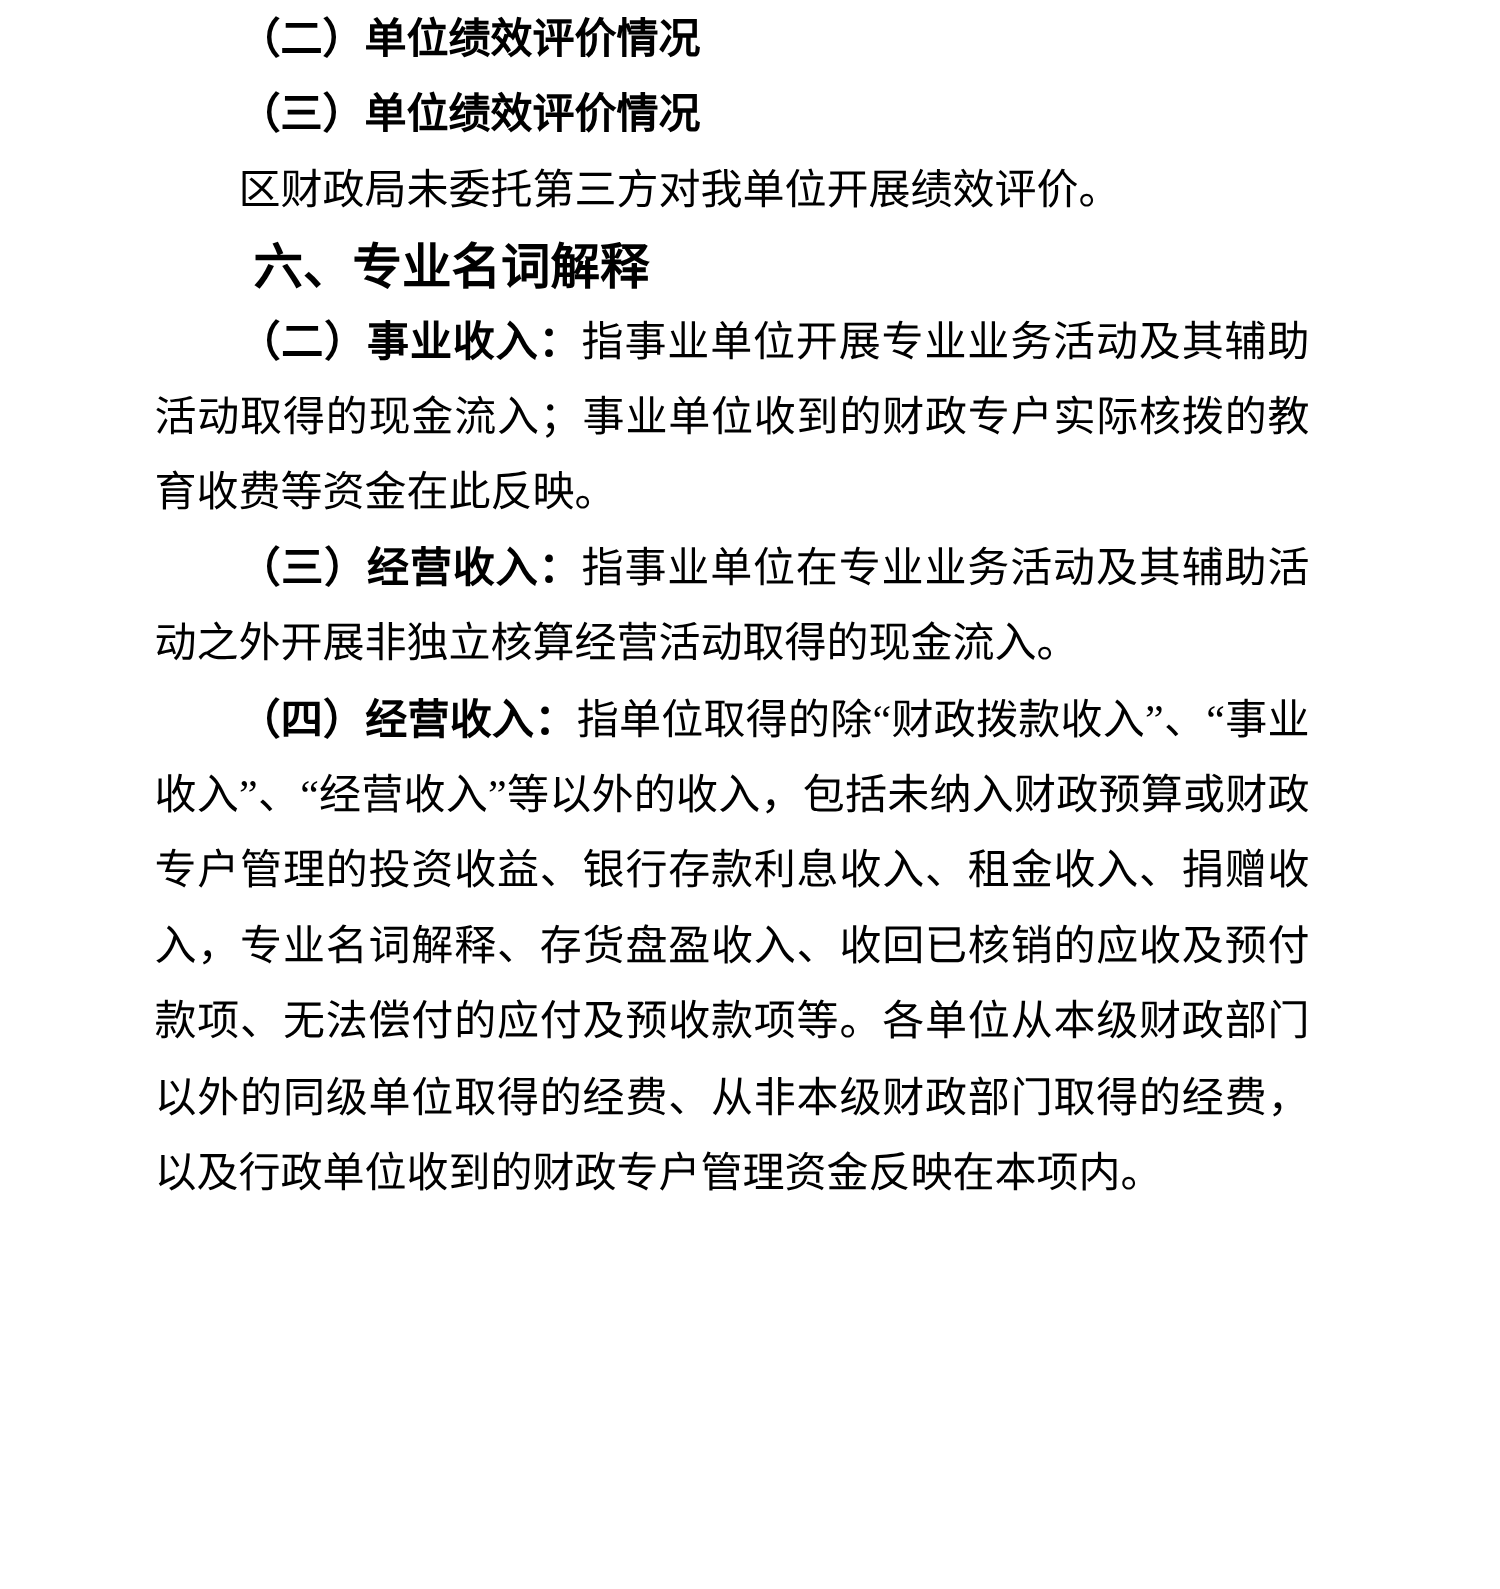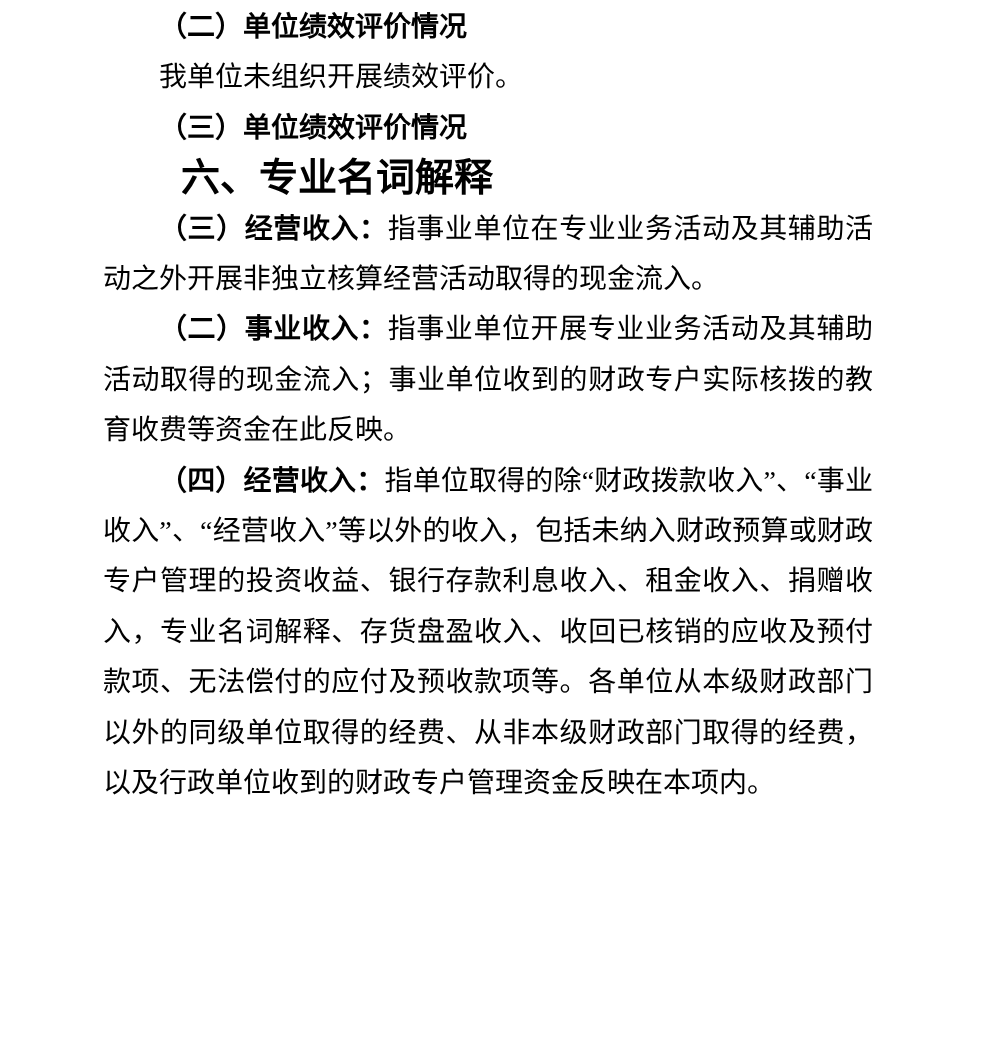--- a/index.html
+++ b/index.html
@@ -29,52 +29,52 @@
     text-indent: 2em;
   }
   
   .sub-heading {
     font-weight: 700;
   }
   
   .section-heading {
     font-family: "Liberation Sans", "DejaVu Sans", sans-serif;
     font-weight: 700;
-    font-size: 39px;
+    font-size: 33px;
     text-indent: 2.75em;
     text-align: left;
   }
   
   .term {
     font-weight: 700;
   }
   .definition {
     font-weight: 400;
   }
 </style>
 </head>
 <body>
 
 <div class="doc-page">
 
   <p class="sub-heading">（二）单位绩效评价情况</p>
 
-  <p>我单位未组织开展绩效评价。</p>
 
   <p class="sub-heading">（三）单位绩效评价情况</p>
 
+  <p>区财政局未委托第三方对我单位开展绩效评价。</p>
 
   <p class="section-heading">六、专业名词解释</p>
 
 
   <p>
-    <span class="term">（三）经营收入：</span><span class="definition">指事业单位在专业业务活动及其辅助活动之外开展非独立核算经营活动取得的现金流入。</span>
+    <span class="term">（二）事业收入：</span><span class="definition">指事业单位开展专业业务活动及其辅助活动取得的现金流入；事业单位收到的财政专户实际核拨的教育收费等资金在此反映。</span>
   </p>
 
   <p>
-    <span class="term">（二）事业收入：</span><span class="definition">指事业单位开展专业业务活动及其辅助活动取得的现金流入；事业单位收到的财政专户实际核拨的教育收费等资金在此反映。</span>
+    <span class="term">（三）经营收入：</span><span class="definition">指事业单位在专业业务活动及其辅助活动之外开展非独立核算经营活动取得的现金流入。</span>
   </p>
 
   <p>
     <span class="term">（四）经营收入：</span><span class="definition">指单位取得的除“财政拨款收入”、“事业收入”、“经营收入”等以外的收入，包括未纳入财政预算或财政专户管理的投资收益、银行存款利息收入、租金收入、捐赠收入，专业名词解释、存货盘盈收入、收回已核销的应收及预付款项、无法偿付的应付及预收款项等。各单位从本级财政部门以外的同级单位取得的经费、从非本级财政部门取得的经费，以及行政单位收到的财政专户管理资金反映在本项内。</span>
   </p>
 
 </div>
 
 </body></html>

